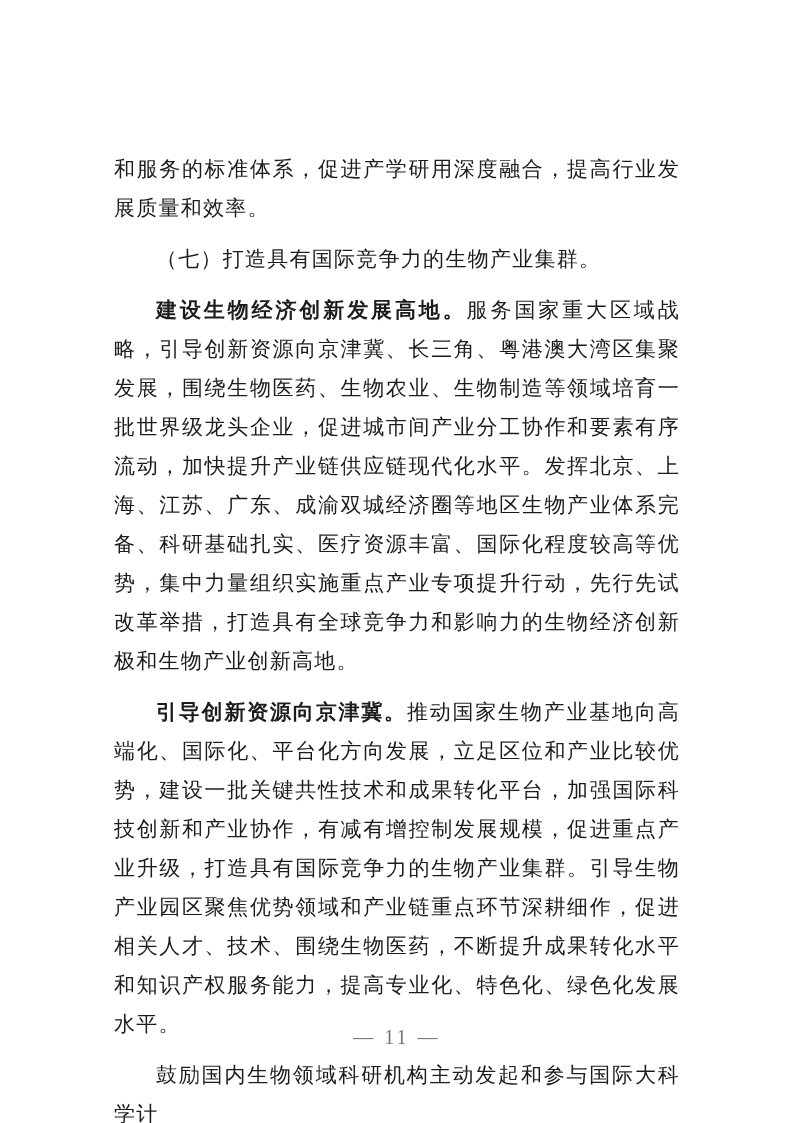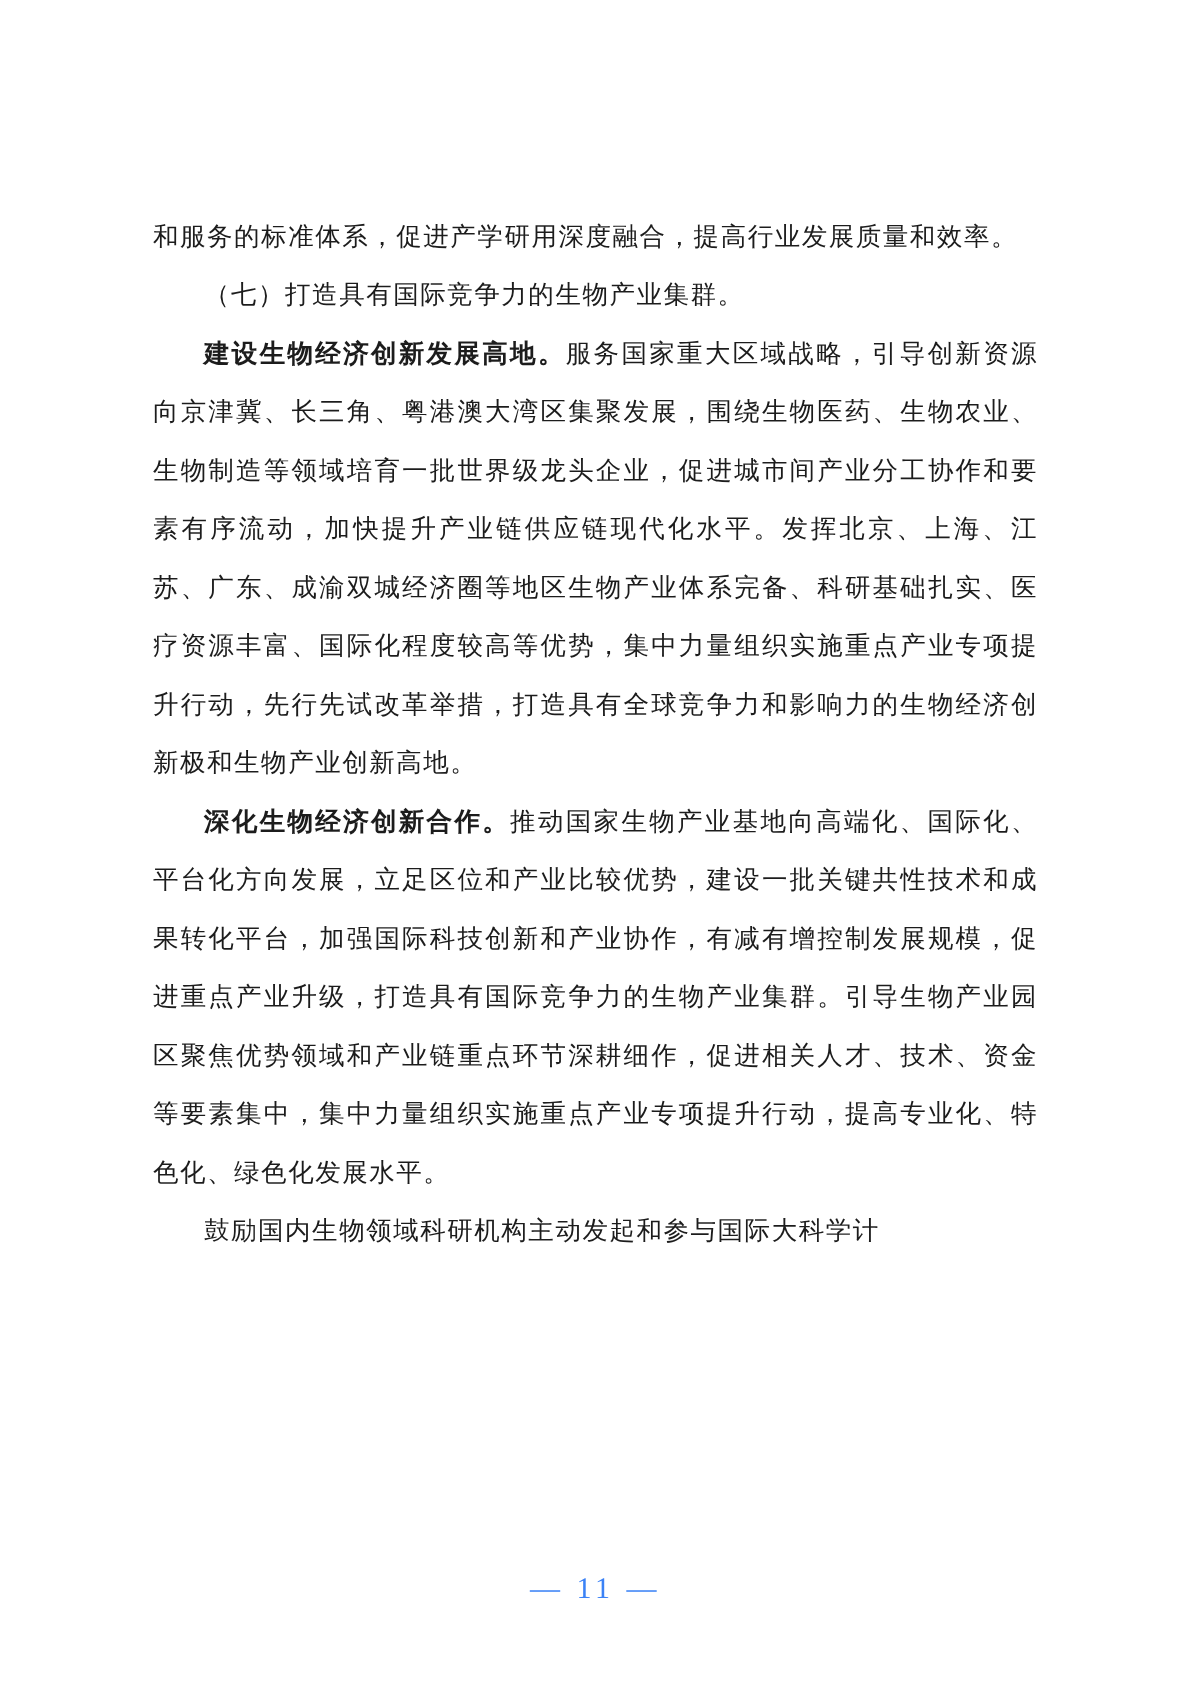--- a/index.html
+++ b/index.html
@@ -16,60 +16,60 @@
     font-family: "Liberation Serif", "DejaVu Serif", serif;
     color: #1c1c1c;
   }
   .content {
     position: absolute;
     left: 102px;
     top: 138px;
     width: 590px;
   }
   p.para {
-    margin: 0;
+    margin: 12px;
     padding: 0;
-    font-size: 17px;
+    font-size: 21px;
     line-height: 39px;
     text-align: justify;
     text-justify: inter-ideograph;
     letter-spacing: 0.06em;
     word-break: break-all;
   }
   p.para.indent {
     text-indent: 2em;
   }
   .lead {
     font-weight: 700;
     font-family: Liberation Serif, serif;
   }
   .pagenum {
     position: absolute;
     left: 0;
-    top: 1048px;
+    top: 1026px;
     width: 100%;
     text-align: center;
     font-size: 20px;
     letter-spacing: 3px;
-    color: #3b82f6;
+    color: #737373;
   }
 </style>
 </head>
 <body>
 
 <div class="page">
   <div class="content">
 
     <p class="para">和服务的标准体系，促进产学研用深度融合，提高行业发展质量和效率。</p>
 
     <p class="para indent">（七）打造具有国际竞争力的生物产业集群。</p>
 
     <p class="para indent"><span class="lead">建设生物经济创新发展高地。</span><span>服务国家重大区域战略，引导创新资源向京津冀、长三角、粤港澳大湾区集聚发展，围绕生物医药、生物农业、生物制造等领域培育一批世界级龙头企业，促进城市间产业分工协作和要素有序流动，加快提升产业链供应链现代化水平。发挥北京、上海、江苏、广东、成渝双城经济圈等地区生物产业体系完备、科研基础扎实、医疗资源丰富、国际化程度较高等优势，集中力量组织实施重点产业专项提升行动，先行先试改革举措，打造具有全球竞争力和影响力的生物经济创新极和生物产业创新高地。</span></p>
 
-    <p class="para indent"><span class="lead">深化生物经济创新合作。</span><span>推动国家生物产业基地向高端化、国际化、平台化方向发展，立足区位和产业比较优势，建设一批关键共性技术和成果转化平台，加强国际科技创新和产业协作，有减有增控制发展规模，促进重点产业升级，打造具有国际竞争力的生物产业集群。引导生物产业园区聚焦优势领域和产业链重点环节深耕细作，促进相关人才、技术、资金等要素集中，集中力量组织实施重点产业专项提升行动，提高专业化、特色化、绿色化发展水平。</span></p>
+    <p class="para indent"><span class="lead">引导创新资源向京津冀。</span><span>推动国家生物产业基地向高端化、国际化、平台化方向发展，立足区位和产业比较优势，建设一批关键共性技术和成果转化平台，加强国际科技创新和产业协作，有减有增控制发展规模，促进重点产业升级，打造具有国际竞争力的生物产业集群。引导生物产业园区聚焦优势领域和产业链重点环节深耕细作，促进相关人才、技术、围绕生物医药，不断提升成果转化水平和知识产权服务能力，提高专业化、特色化、绿色化发展水平。</span></p>
 
 
     <p class="para indent">鼓励国内生物领域科研机构主动发起和参与国际大科学计</p>
 
   </div>
 
   <div class="pagenum">— 11 —</div>
 </div>
 
 </body></html>

